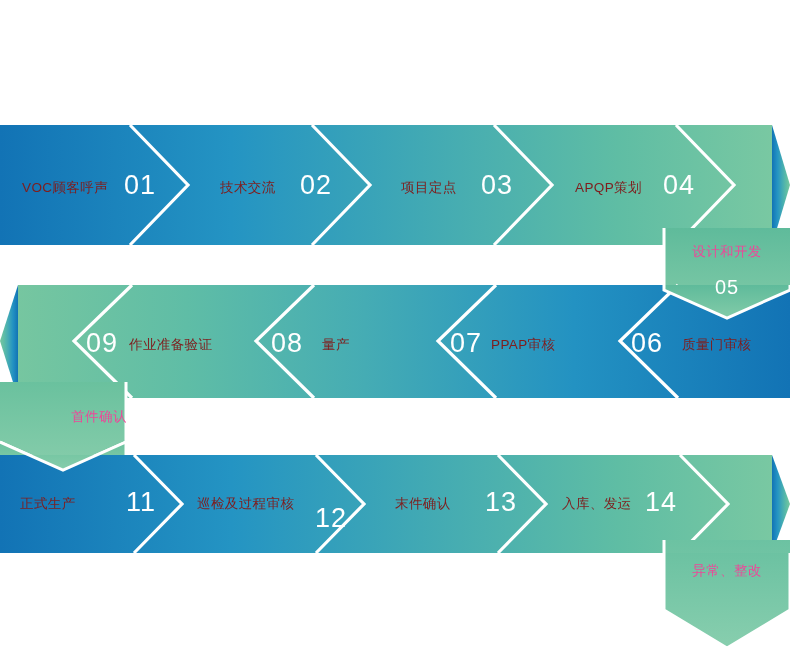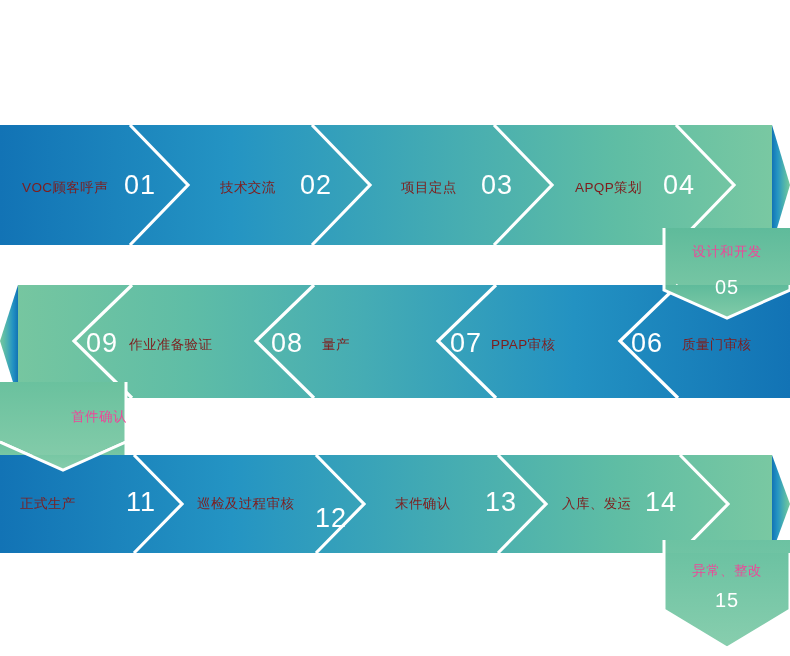--- a/index.html
+++ b/index.html
@@ -203,15 +203,14 @@
   <div class="step-label" style="left:197px; top:497px;">巡检及过程审核</div>
   <div class="step-num" style="left:315px; top:489px;margin-top:16px;">12</div>
 
   <div class="step-label" style="left:395px; top:497px;">末件确认</div>
   <div class="step-num" style="left:485px; top:489px;">13</div>
 
   <div class="step-label" style="left:562px; top:497px;">入库、发运</div>
   <div class="step-num" style="left:645px; top:489px;">14</div>
 
   <div class="down-label" style="left:664px; top:564px; width:126px;">异常、整改</div>
-  <div class="down-num" style="left:664px; top:590px; width:126px;">15</div>
 
 </div>
 
 </body></html>

